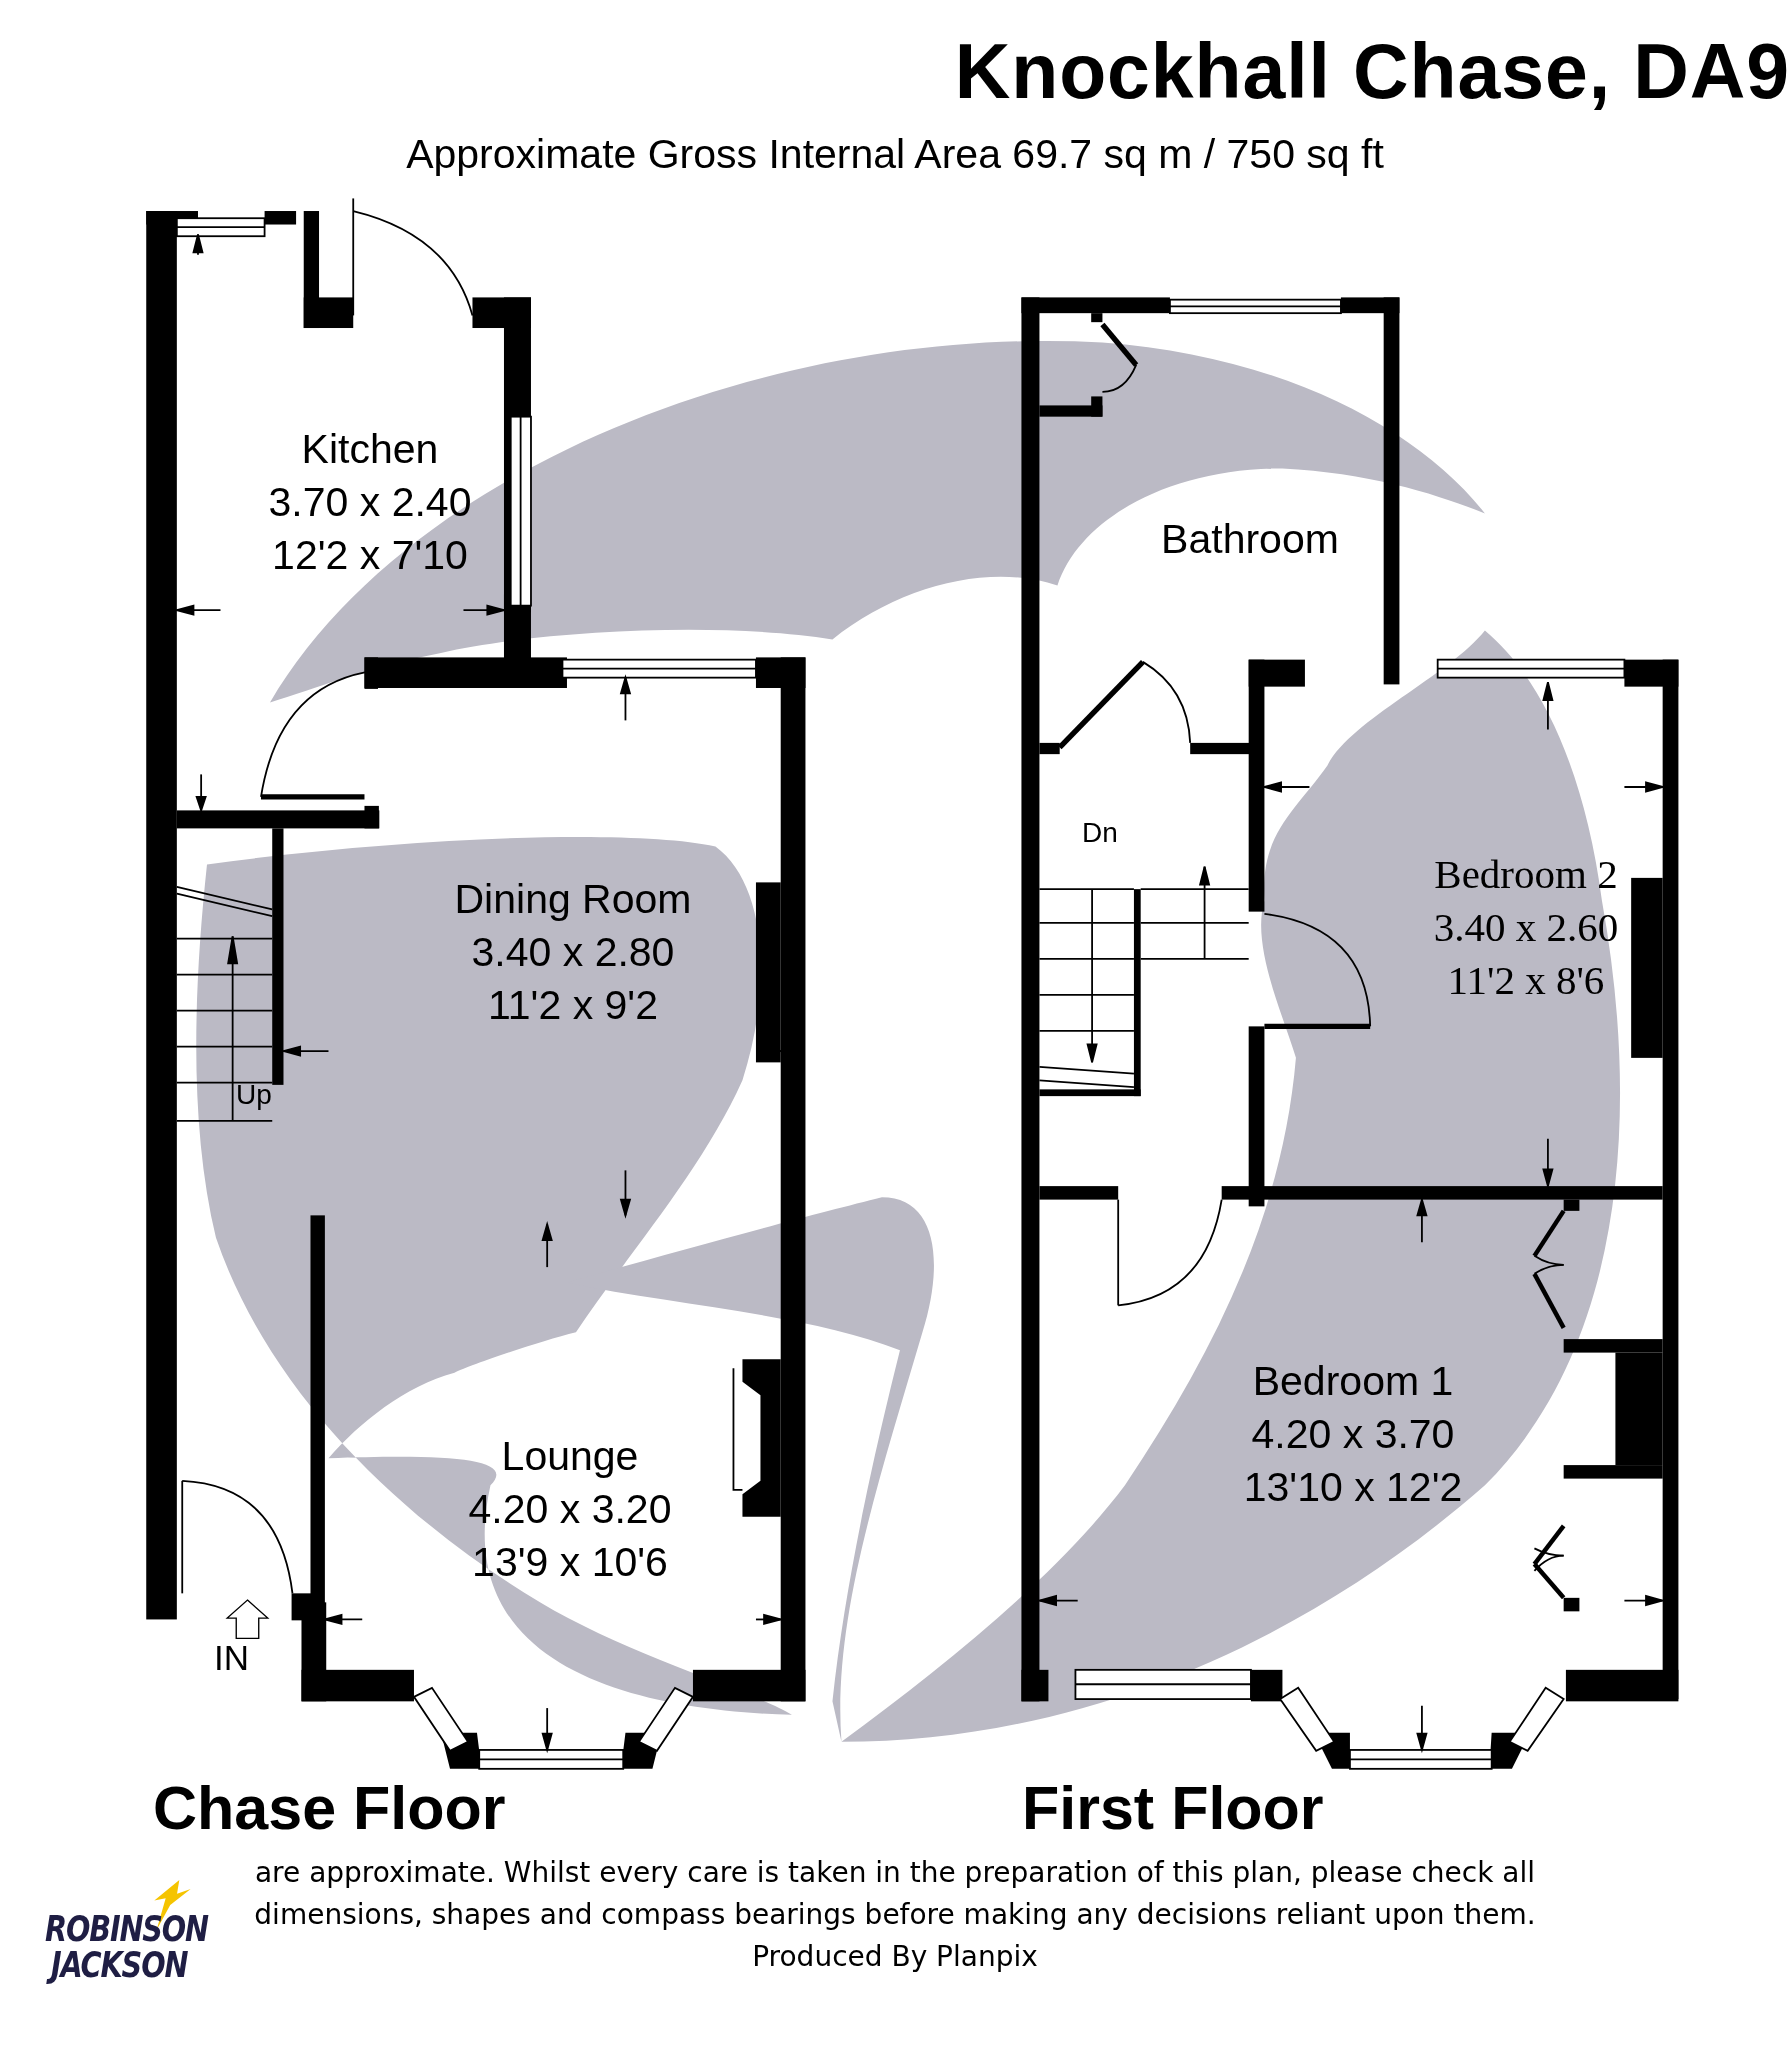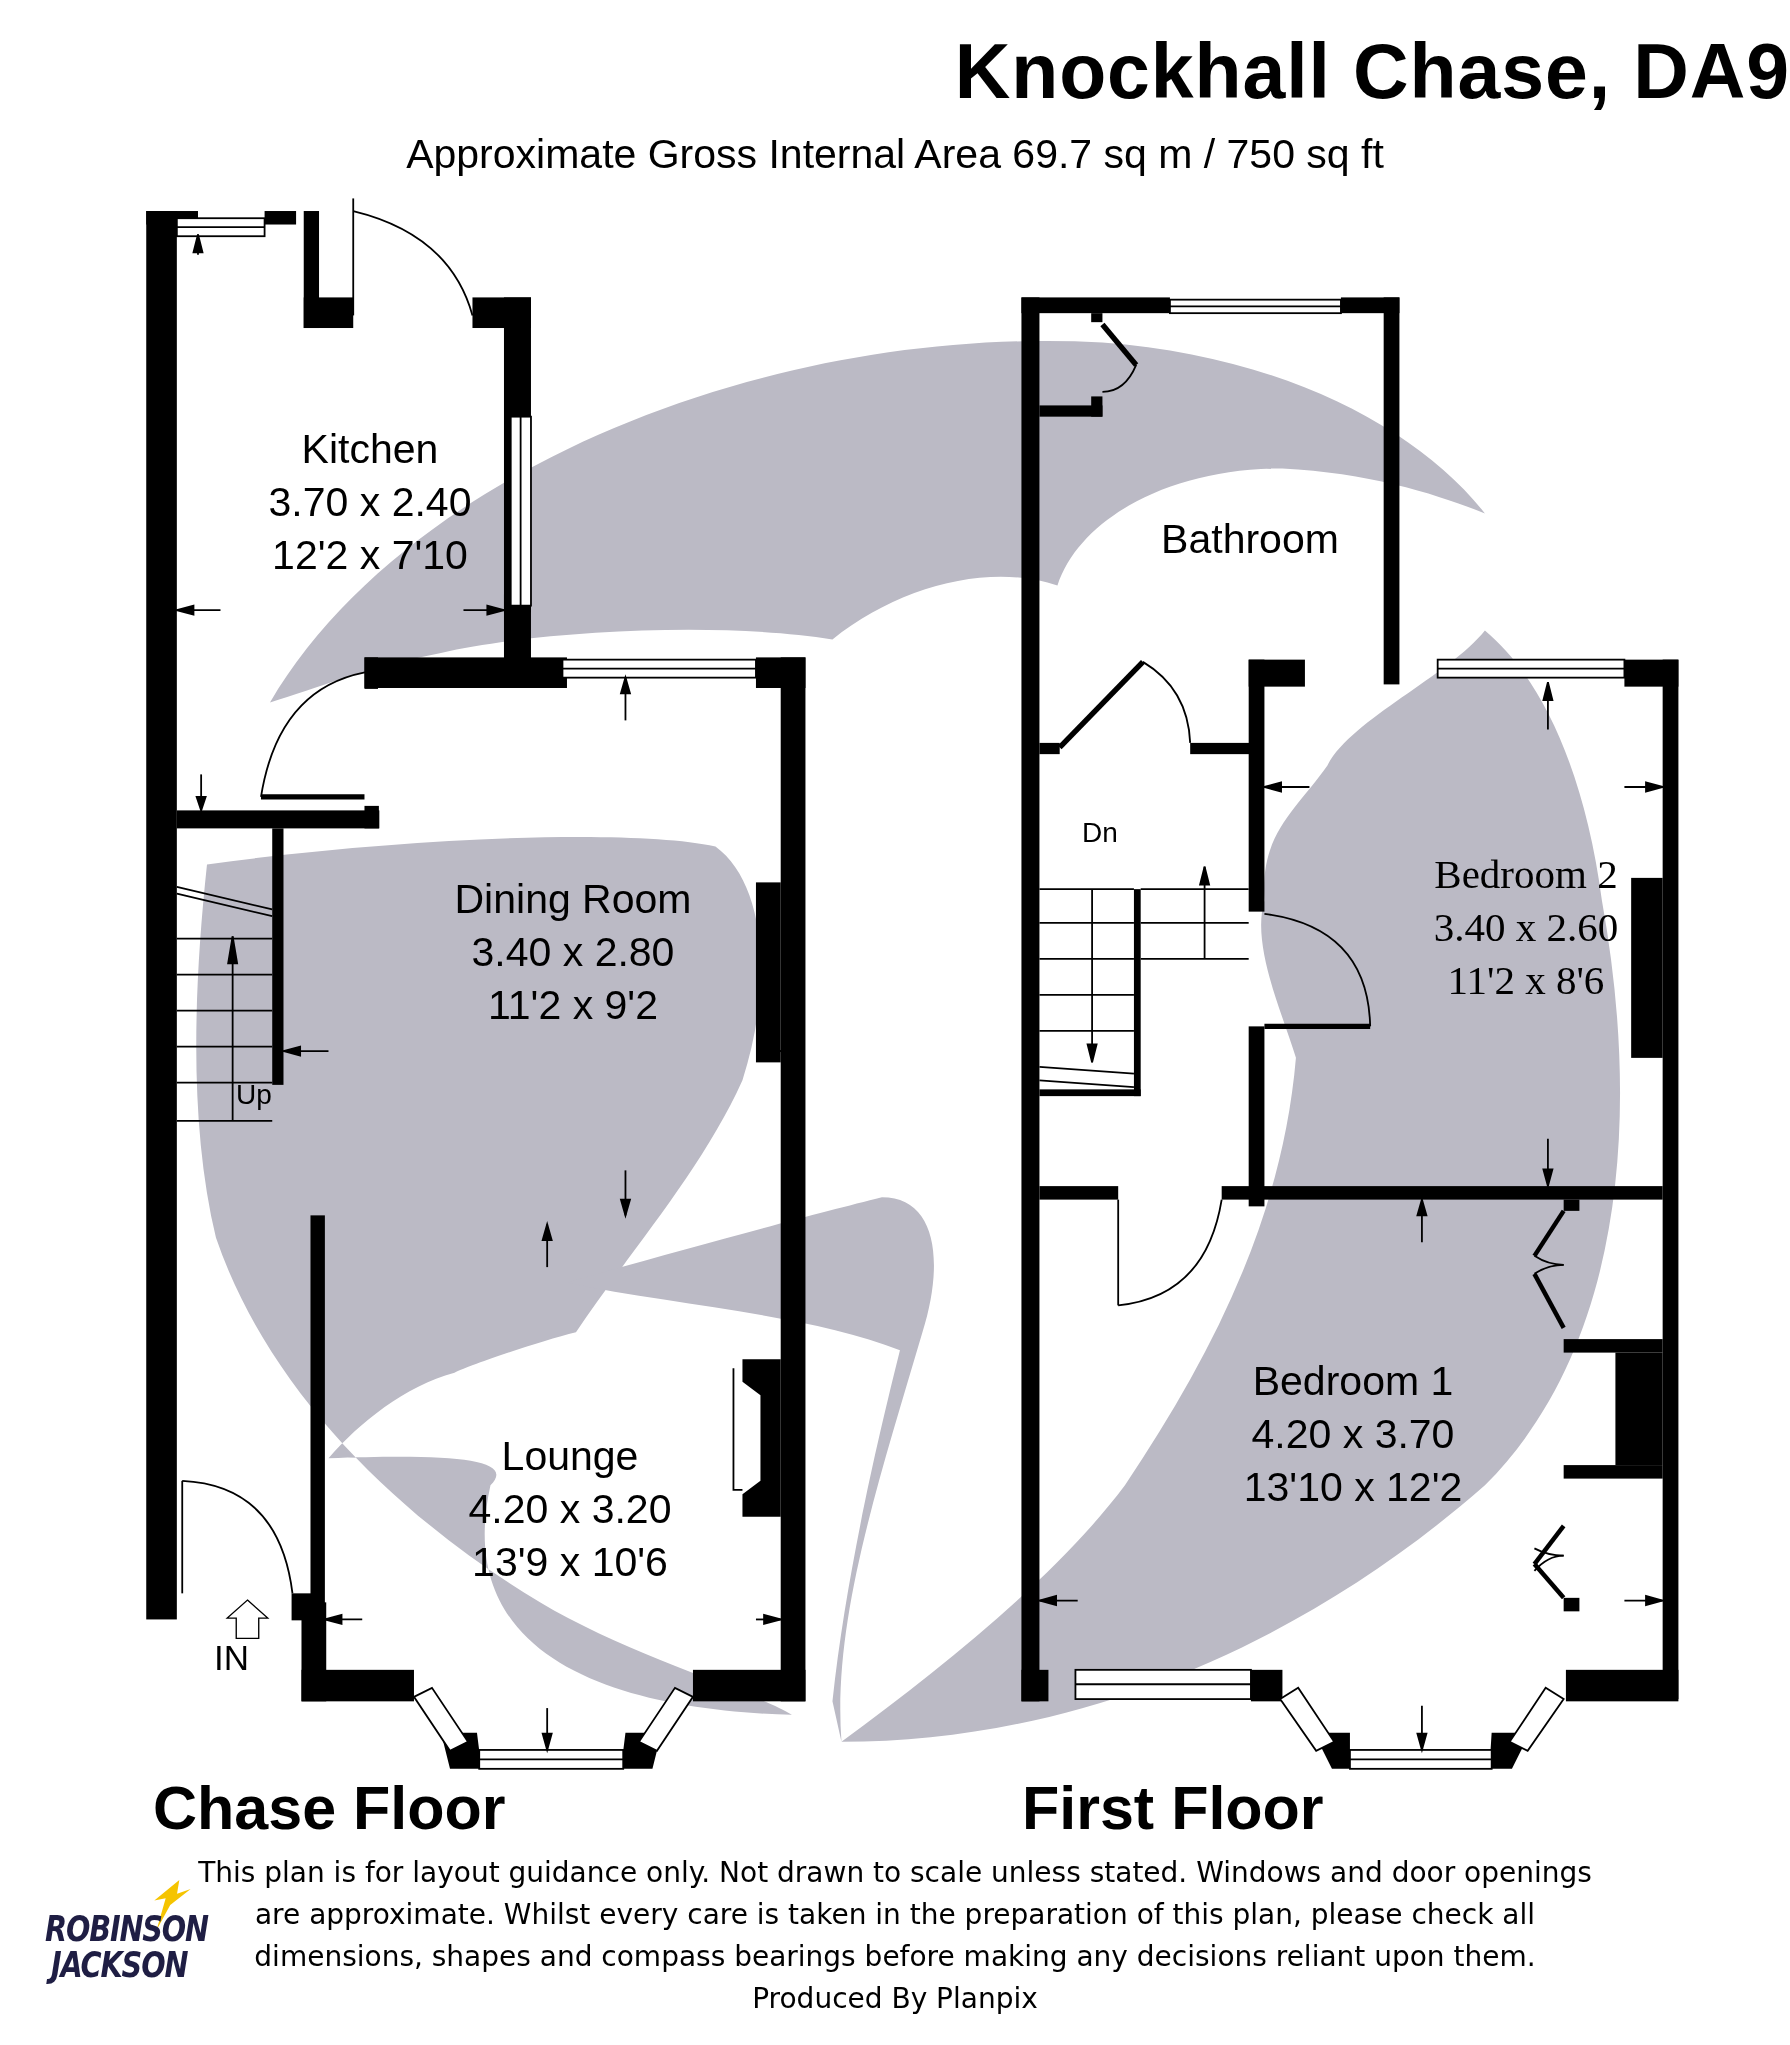--- a/index.html
+++ b/index.html
@@ -242,21 +242,20 @@
   <div>Bedroom 1</div>
   <div>4.20 x 3.70</div>
   <div>13'10 x 12'2</div>
 </div>
 <div class="small-label" style="left:1082px; top:817px;text-align:right;">Dn</div>
 
 <div class="floor-title" style="left:153px;">Chase Floor</div>
 <div class="floor-title" style="left:1022px;">First Floor</div>
 
 <div class="disclaimer">
-  <div>This plan is for layout guidance only. Not drawn to scale unless stated. Windows and door openings</div>
   <div>are approximate. Whilst every care is taken in the preparation of this plan, please check all</div>
   <div>dimensions, shapes and compass bearings before making any decisions reliant upon them.</div>
   <div>Produced By Planpix</div>
 </div>
 
 <div class="logo">
   <svg width="41" height="50" viewBox="0 0 90 110">
     <path d="M10 110 L 30 40 L 5 45 L 60 0 L 55 30 L 85 20 L 40 55 Z" fill="#f5c400"></path>
   </svg>
   <span class="l1">ROBINSON</span>

